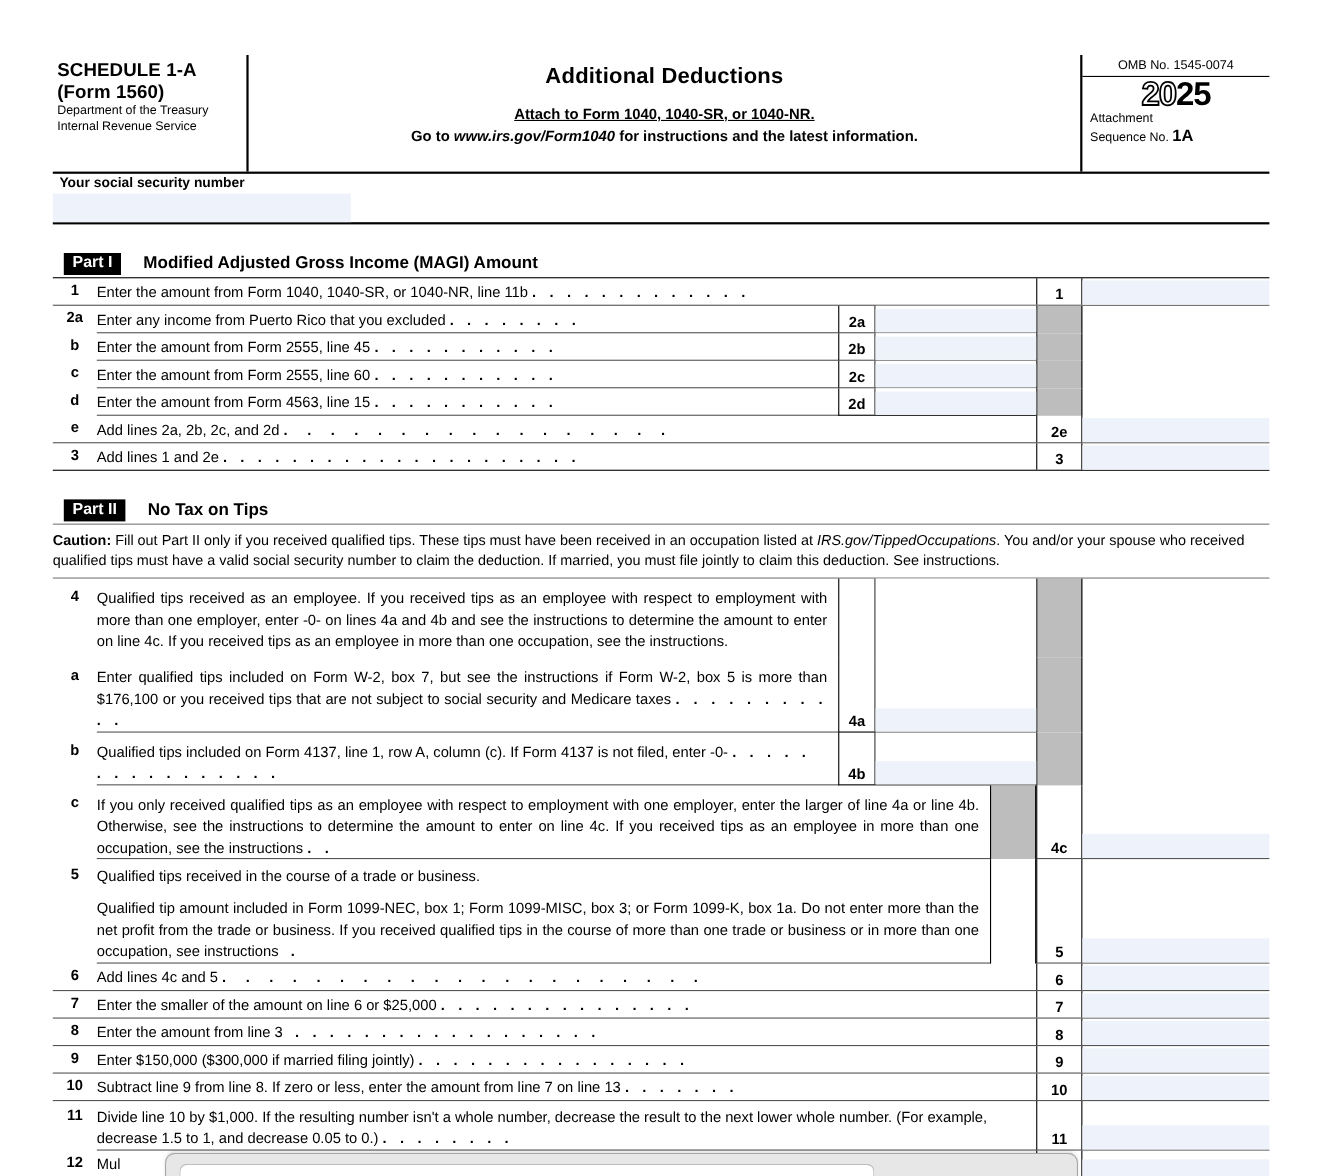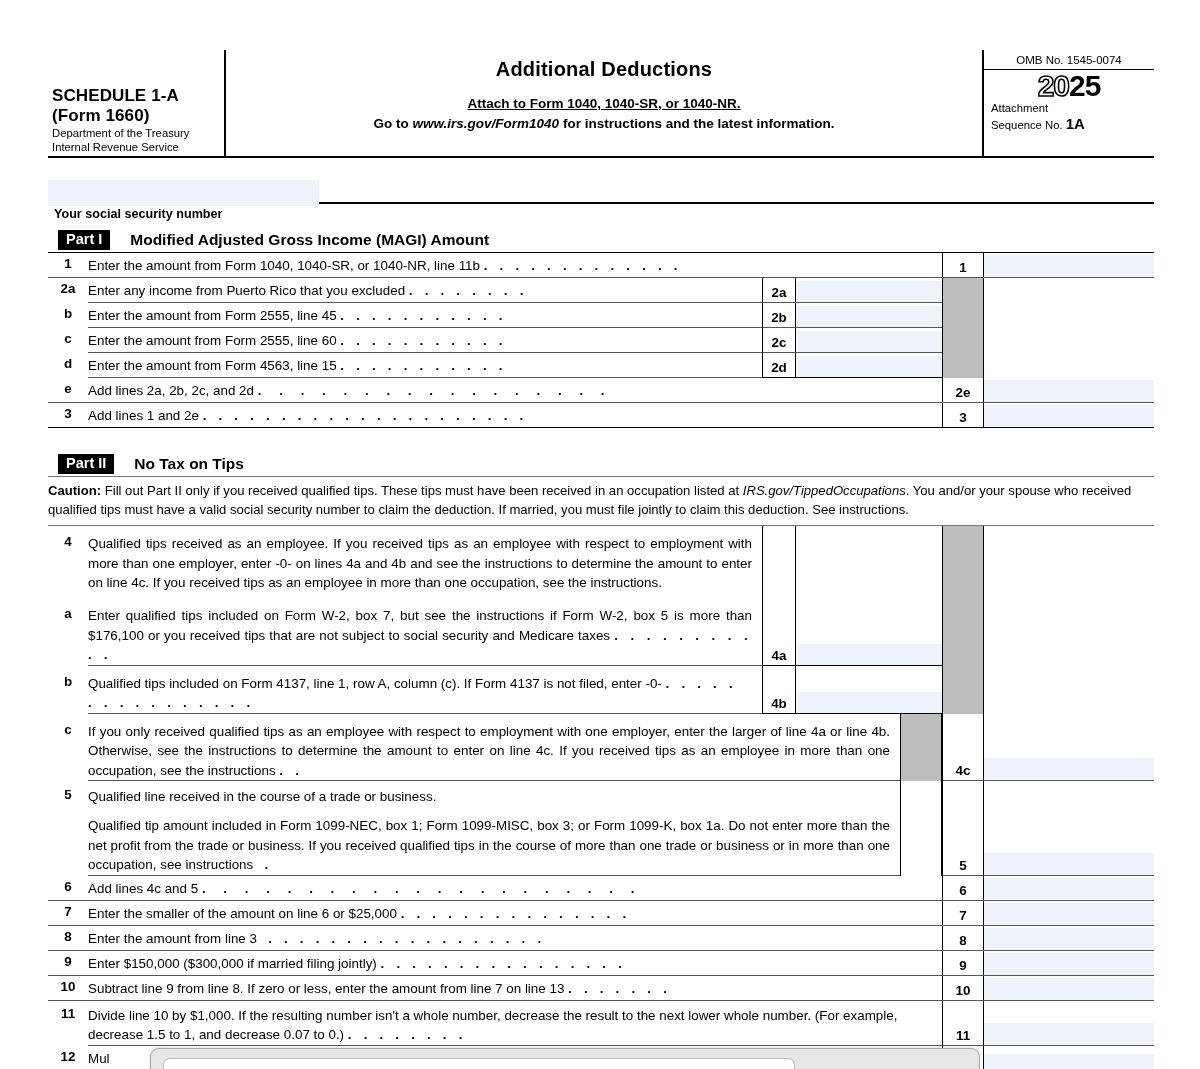--- a/index.html
+++ b/index.html
@@ -25,21 +25,21 @@
   .hdr {
     display: flex;
     border-bottom: 2px solid #000;
     height: 108px;
   }
   .hdr-left {
     width: 178px;
     border-right: 2px solid #000;
     padding: 4px 4px 2px 4px;
     display: flex; flex-direction: column;
-    justify-content: flex-end;
+    justify-content: flex-start;
   }
   .sched-title { font-size: 17px; font-weight: bold; line-height: 1.18; letter-spacing: .1px; }
   .dept { font-size: 11.3px; line-height: 1.25; }
   .hdr-mid {
     flex: 1;
     display: flex; flex-direction: column;
     align-items: center; justify-content: flex-start;
     padding-top: 8px;
   }
   .main-title { font-size: 20px; font-weight: bold; letter-spacing: .2px; }
@@ -68,21 +68,21 @@
   }
   .attach .seqno { font-size: 15px; font-weight: bold; }
 
   
   .namerow {
     display: flex;
     border-bottom: 2px solid #000;
     height: 46px;
   }
   .name-cell { flex: 1; border-right: 1.5px solid #000; position: relative; }
-  .ssn-cell { width: 271px; position: relative; margin-top: 48px; }
+  .ssn-cell { width: 271px; position: relative; }
   .cap { font-size: 12.6px; padding: 1px 0 0 3px; }
   .ssn-cell .cap { font-weight: bold; padding-left: 6px; }
   .fillrow {
     position: absolute; left: 0; right: 0; bottom: 0;
     height: 26px; background: #eef2fa;
   }
 
   
   .partbar {
     display: flex; align-items: center;
@@ -184,21 +184,21 @@
 </head>
 <body>
 
 <div id="page">
   <div class="form">
 
     <div class="hdr">
       <div class="hdr-left">
         <div>
           <div class="sched-title">SCHEDULE 1-A</div>
-          <div class="sched-title">(Form 1660)</div>
+          <div class="sched-title">(Form 1560)</div>
         </div>
         <div>
           <div class="dept">Department of the Treasury</div>
           <div class="dept">Internal Revenue Service</div>
         </div>
       </div>
 
       <div class="hdr-mid">
         <div class="main-title">Additional Deductions</div>
         <div class="sub1">Attach to Form 1040, 1040-SR, or 1040-NR.</div>
@@ -367,21 +367,21 @@
         <div class="grey"></div>
         <div class="mainlab bb">4c</div>
         <div class="mainfield bb">
             <div class="blue"></div>
           </div>
       </div>
 
       <div class="row">
         <div class="num" style="padding-top:6px">5</div>
         <div class="txt bb" style="padding-top:6px;padding-right:10px">
-          <p>Qualified line received in the course of a trade or business.</p>
+          <p>Qualified tips received in the course of a trade or business.</p>
           <p class="just"><span>Qualified tip amount included in Form 1099-NEC, box 1; Form 1099-MISC, box 3; or Form 1099-K, box 1a. Do not enter more than the net profit from the trade or business. If you received qualified tips in the course of more than one trade or business or in more than one occupation, see instructions</span> &nbsp;&nbsp;<span class="dots">.</span></p>
         </div>
         <div class="greywhite"></div>
         <div class="mainlab bb">5</div>
         <div class="mainfield bb">
             <div class="blue"></div>
           </div>
       </div>
 
       <div class="row bb">
@@ -424,21 +424,21 @@
         <div class="num">10</div>
         <div class="txt"><span>Subtract line 9 from line 8. If zero or less, enter the amount from line 7 on line 13</span> <span class="dots">. . . . . . .</span></div>
         <div class="mainlab">10</div>
         <div class="mainfield">
             <div class="blue"></div>
           </div>
       </div>
 
       <div class="row">
         <div class="num" style="padding-top:5px">11</div>
-        <div class="txt bb" style="padding-top:5px;padding-right:10px"><span>Divide line 10 by $1,000. If the resulting number isn't a whole number, decrease the result to the next lower whole number. (For example, decrease 1.5 to 1, and decrease 0.07 to 0.)</span> <span class="dots">. . . . . . . .</span></div>
+        <div class="txt bb" style="padding-top:5px;padding-right:10px"><span>Divide line 10 by $1,000. If the resulting number isn't a whole number, decrease the result to the next lower whole number. (For example, decrease 1.5 to 1, and decrease 0.05 to 0.)</span> <span class="dots">. . . . . . . .</span></div>
         <div class="mainlab bb">11</div>
         <div class="mainfield bb">
             <div class="blue"></div>
           </div>
       </div>
 
       <div class="row" style="min-height:30px">
         <div class="num">12</div>
         <div class="txt">Mul</div>
         <div class="mainlab"></div>

